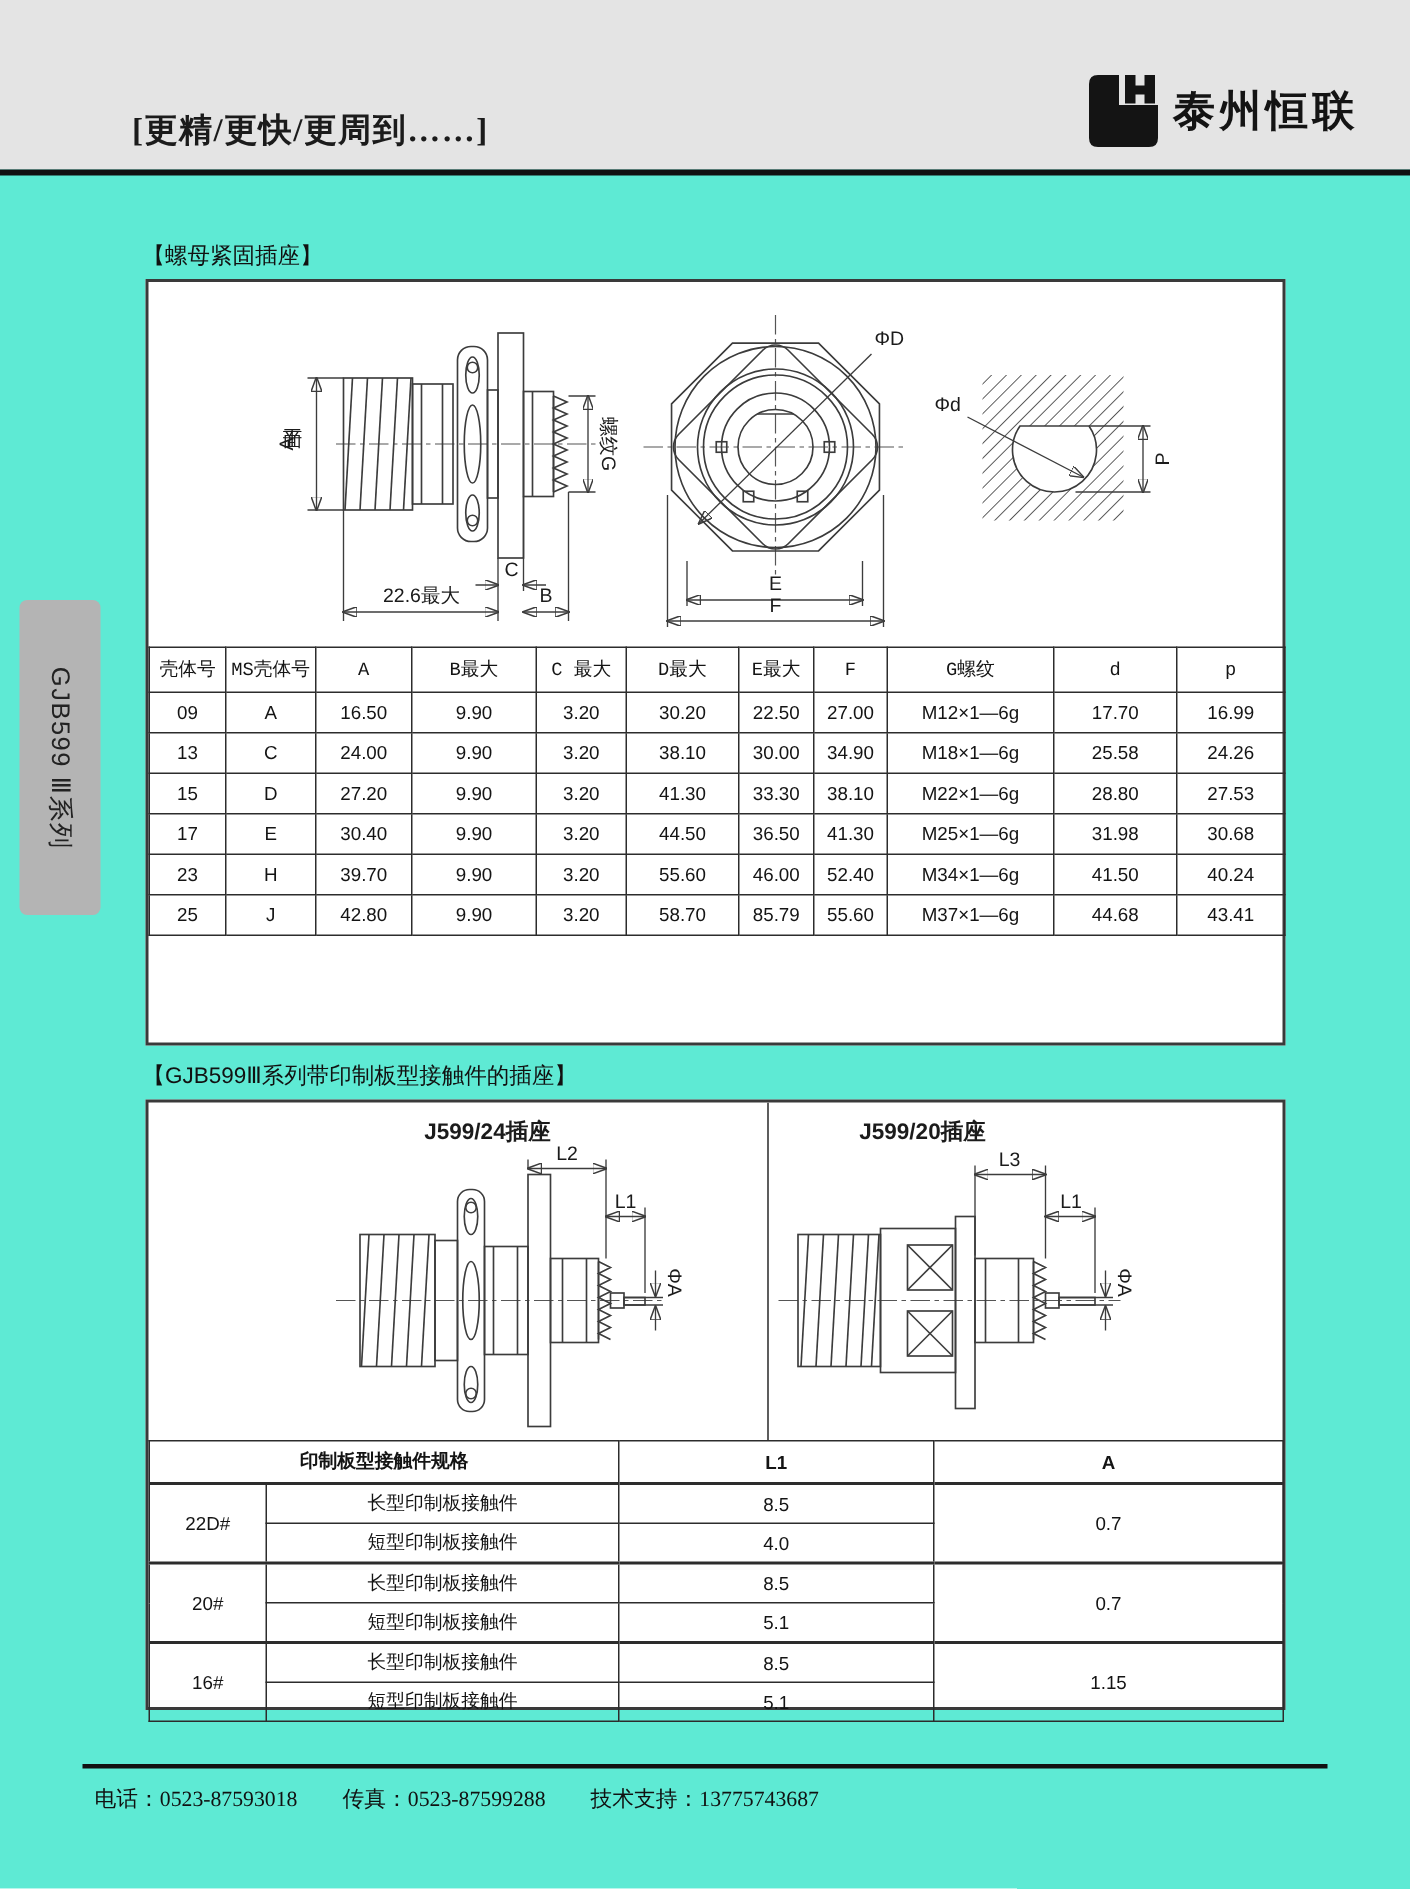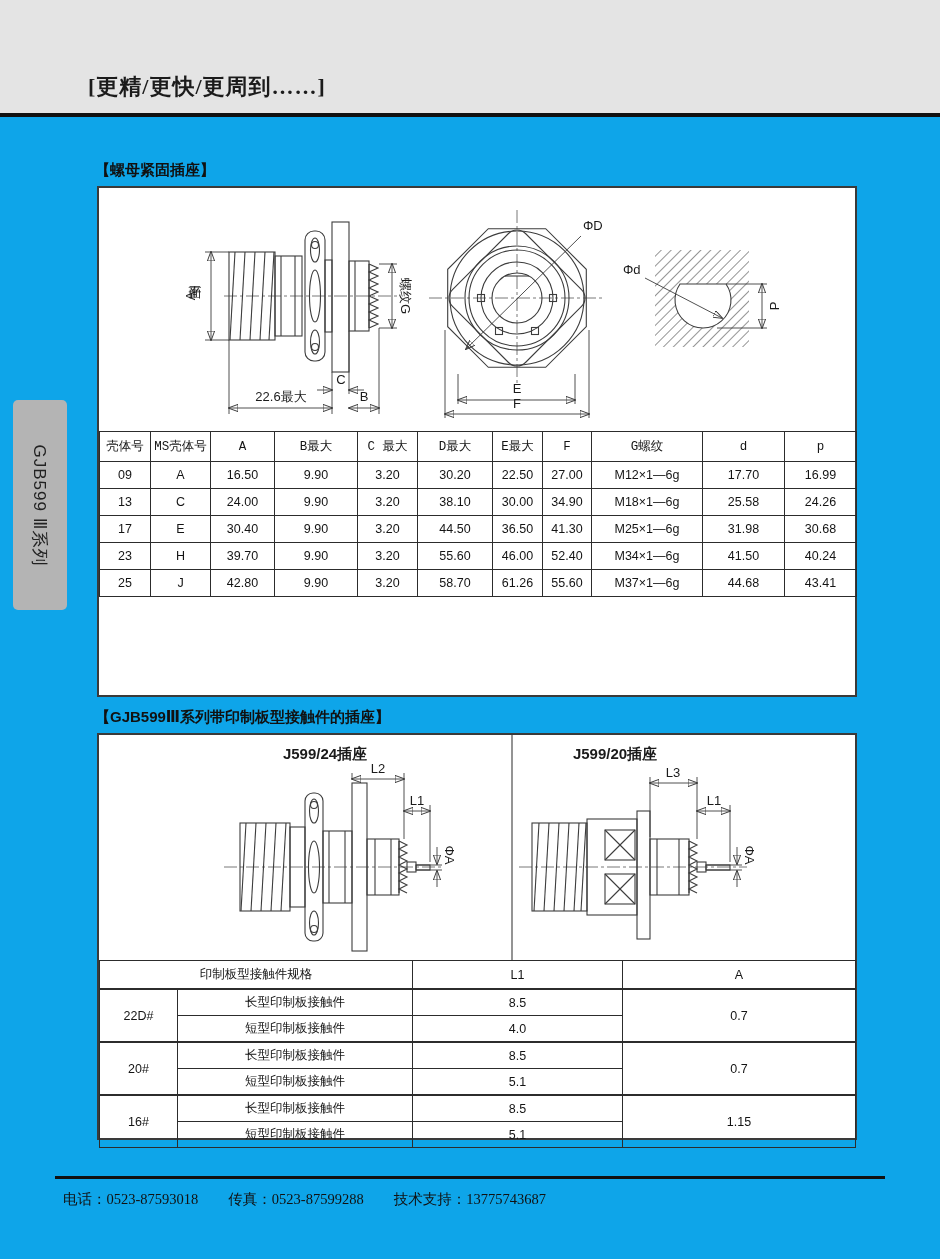--- a/index.html
+++ b/index.html
@@ -1,64 +1,73 @@
 <!DOCTYPE html>
 <html><head>
 <meta charset="utf-8">
 <style>
   html,body{margin:0;padding:0;background:#ffffff;}
   body{font-family:"Liberation Sans","DejaVu Sans",sans-serif;color:#1a1a1a;}
-  .page{position:relative;width:940px;height:1259px;background:#0ea5e9;overflow:hidden;}
+  .page{position:relative;width:940px;height:1259px;background:#5eead4;overflow:hidden;}
 
   
   .band{position:absolute;left:0;top:0;width:940px;height:113px;background:#e4e4e4;}
   .hrule{position:absolute;left:0;top:113px;width:940px;height:4px;background:#111;}
   .slogan{position:absolute;left:88px;top:72px;font-family:"Liberation Serif","DejaVu Serif",serif;
           font-size:22px;font-weight:600;letter-spacing:1px;color:#1b1b1b;}
   .brand{position:absolute;right:34px;top:50px;display:flex;align-items:center;gap:10px;}
   .brand-name{font-size:28px;font-weight:900;letter-spacing:3px;color:#141414;}
 
   
   .side-tab{position:absolute;left:13px;top:400px;width:54px;height:210px;background:#b4b4b4;
             border-radius:5px;display:flex;align-items:center;justify-content:center;}
   .side-tab span{transform:rotate(90deg);white-space:nowrap;font-size:17px;color:#222;letter-spacing:1px;}
 
-  .sec-title{position:absolute;left:95px;font-size:15px;font-weight:700;color:#111;}
+  .sec-title{position:absolute;left:95px;font-size:15px;font-weight:400;color:#111;}
   .t1{top:161px;} .t2{top:708px;}
 
   .box{position:absolute;left:97px;width:760px;border:2px solid #3a3a3a;box-sizing:border-box;background:#fff;}
   .box1{top:186px;height:511px;} .box2{top:733px;height:407px;}
 
   svg{display:block;}
   svg text{font-family:"Liberation Sans",sans-serif;font-size:13px;fill:#1b1b1b;stroke:none;}
   .dwg line,.dwg path,.dwg rect,.dwg circle,.dwg ellipse,.dwg polyline{stroke:#3c3c3c;fill:none;stroke-width:1.1;}
   .dwg .cl{stroke-dasharray:13 3 3 3;stroke-width:.8;stroke:#555;}
   .dwg .dim{stroke-width:.9;}
   .dwg .ttl{font-size:15px;font-weight:600;}
   .dwg .hatchbox{fill:url(#hat);stroke:none;}
   .dwg .hole{fill:#fff;}
 
   table{width:100%;border-collapse:collapse;table-layout:fixed;font-size:12.5px;color:#141414;}
   .tbl1 th,.tbl1 td{border:1px solid #2c2c2c;text-align:center;padding:0;font-weight:400;height:26px;overflow:hidden;}
   .tbl1 thead th{height:29px;font-family:Liberation Mono, monospace;}
   .tbl2 td{border:1px solid #2c2c2c;text-align:center;padding:0;height:25px;overflow:hidden;}
-  .tbl2 tr.th2 td{height:27px;font-weight:400;border-bottom-width:2px;}
+  .tbl2 tr.th2 td{height:27px;font-weight:700;border-bottom-width:2px;}
   .tbl2 tr.gstart td{border-top-width:2px;}
 
   .footer-rule{position:absolute;left:55px;top:1176px;width:830px;height:3px;background:#111;}
   .footer{position:absolute;left:63px;top:1190px;width:860px;display:flex;gap:30px;white-space:nowrap;
           font-family:"Liberation Serif","DejaVu Serif",serif;font-size:14.5px;color:#111;}
 </style>
 </head>
 <body>
 
 <div class="page">
 
   <div class="band"></div>
   <div class="slogan">[更精/更快/更周到……]</div>
+  <div class="brand">
+    <svg width="46" height="48" viewBox="0 0 46 48">
+      <path d="M0 6 Q0 0 6 0 H20 V20 H46 V42 Q46 48 40 48 H6 Q0 48 0 42 Z" fill="#141414"></path>
+      <rect x="24" y="0" width="7" height="19" fill="#141414"></rect>
+      <rect x="37" y="0" width="7" height="19" fill="#141414"></rect>
+      <rect x="24" y="7" width="20" height="6" fill="#141414"></rect>
+    </svg>
+    <span class="brand-name">泰州恒联</span>
+  </div>
   <div class="hrule"></div>
 
   <div class="side-tab">
     <span>GJB599 Ⅲ系列</span>
   </div>
 
   <div class="sec-title t1">【螺母紧固插座】</div>
   <div class="box box1">
     <svg class="dwg" width="756" height="243" viewBox="0 0 756 243">
       <defs>
@@ -204,20 +213,33 @@
             <td>9.90</td>
             <td>3.20</td>
             <td>38.10</td>
             <td>30.00</td>
             <td>34.90</td>
             <td>M18×1—6g</td>
             <td>25.58</td>
             <td>24.26</td>
           </tr>
           <tr>
+            <td>15</td>
+            <td>D</td>
+            <td>27.20</td>
+            <td>9.90</td>
+            <td>3.20</td>
+            <td>41.30</td>
+            <td>33.30</td>
+            <td>38.10</td>
+            <td>M22×1—6g</td>
+            <td>28.80</td>
+            <td>27.53</td>
+          </tr>
+          <tr>
             <td>17</td>
             <td>E</td>
             <td>30.40</td>
             <td>9.90</td>
             <td>3.20</td>
             <td>44.50</td>
             <td>36.50</td>
             <td>41.30</td>
             <td>M25×1—6g</td>
             <td>31.98</td>
@@ -236,21 +258,21 @@
             <td>41.50</td>
             <td>40.24</td>
           </tr>
           <tr>
             <td>25</td>
             <td>J</td>
             <td>42.80</td>
             <td>9.90</td>
             <td>3.20</td>
             <td>58.70</td>
-            <td>61.26</td>
+            <td>85.79</td>
             <td>55.60</td>
             <td>M37×1—6g</td>
             <td>44.68</td>
             <td>43.41</td>
           </tr>
         </tbody>
     </table>
   </div>
 
   <div class="sec-title t2">【GJB599Ⅲ系列带印制板型接触件的插座】</div>

